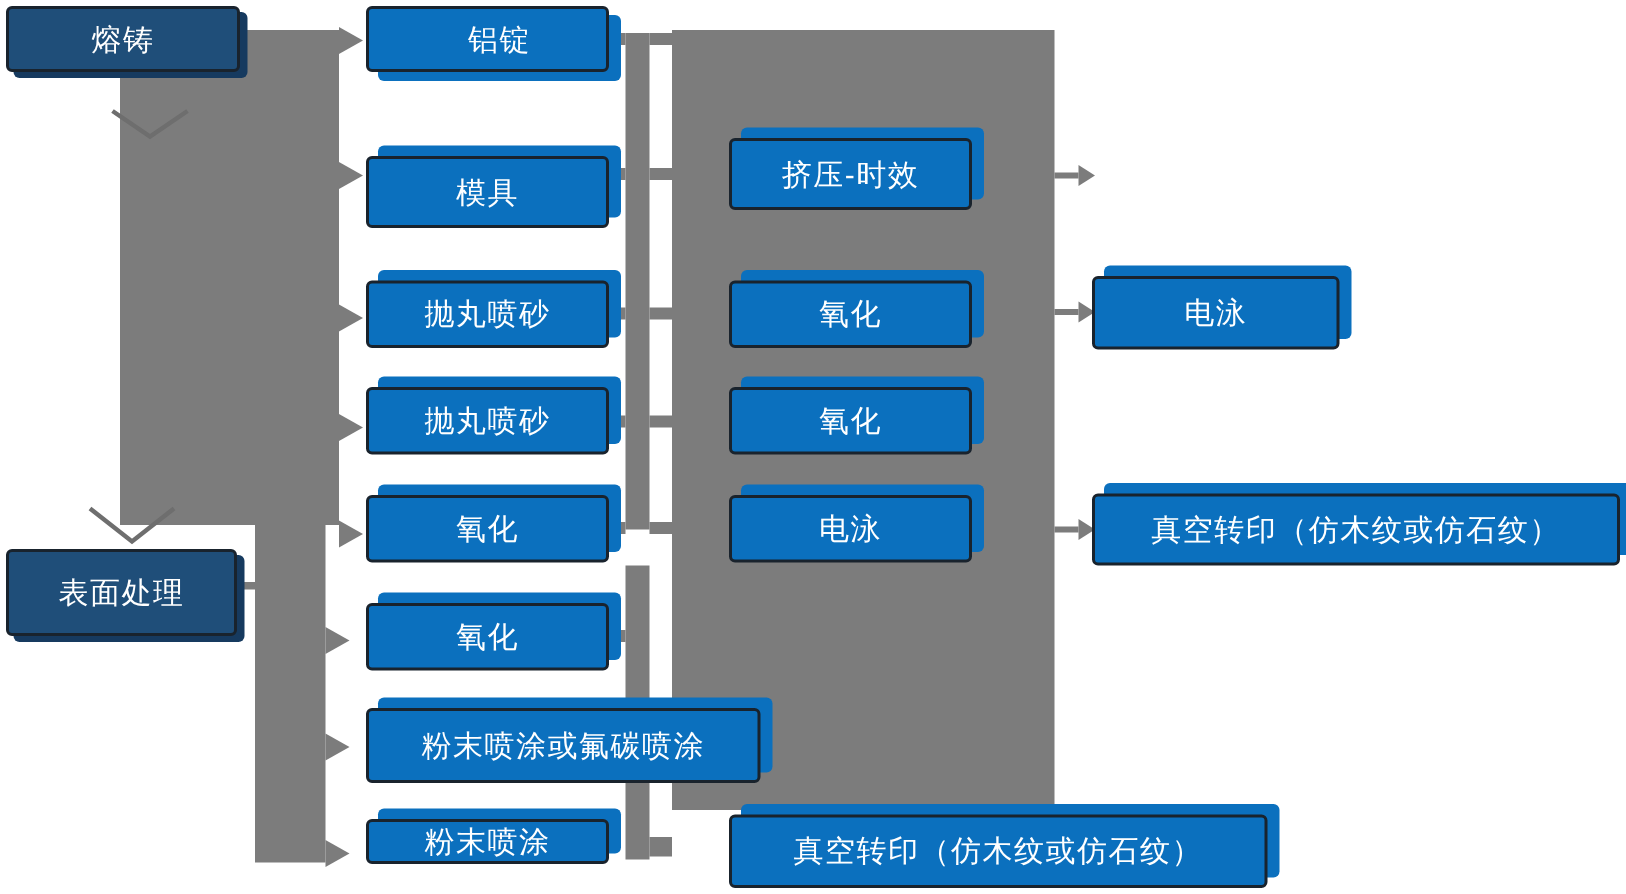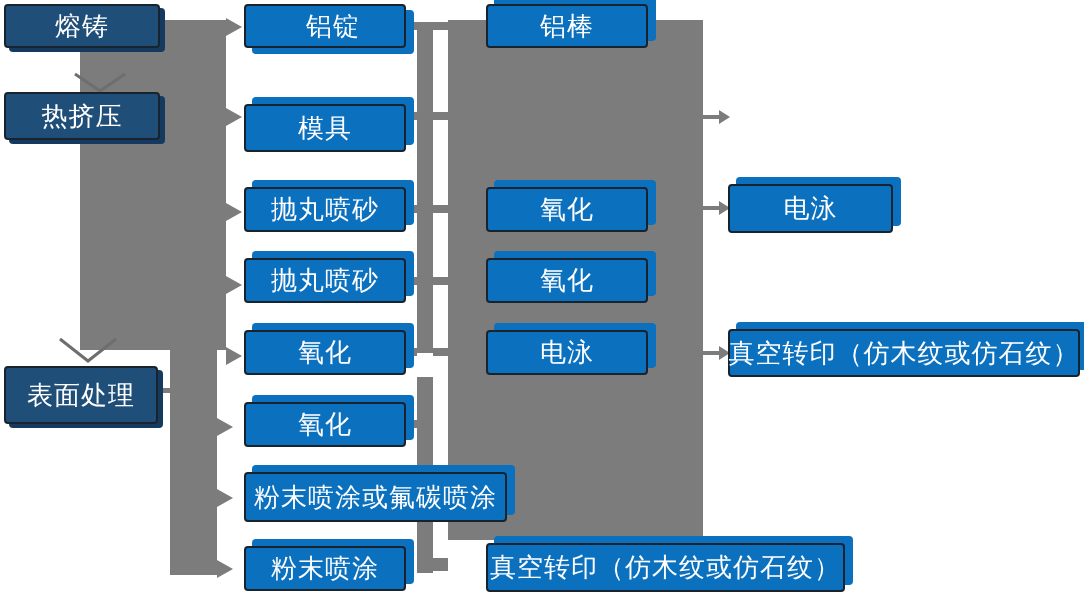--- a/index.html
+++ b/index.html
@@ -11,21 +11,21 @@
   #canvas{position:absolute;inset:0;width:1084px;height:596px;}
   .conn{position:absolute;background:var(--connector);}
   .tri{position:absolute;width:0;height:0;border-style:solid;border-color:transparent;}
   .tri-right{border-top-width:9px;border-bottom-width:9px;border-right-width:0;
              border-left-width:16px;border-left-color:var(--connector);}
   .tri-right.small{border-top-width:7px;border-bottom-width:7px;border-left-width:11px;}
   .chevron{position:absolute;overflow:visible;}
   .chevron polyline{fill:none;stroke:var(--chevron);stroke-width:3;}
   .node{
     position:absolute;display:flex;align-items:center;justify-content:center;
-    box-sizing:border-box;color:var(--text);font-size:26px;font-weight:500;
+    box-sizing:border-box;color:var(--text);font-size:20px;font-weight:500;
     letter-spacing:1px;border:2px solid var(--border);border-radius:4px;
     white-space:nowrap;
   }
   .node.step{background:var(--step-fill);box-shadow:8px -7px 0 0 var(--step-shadow);}
   .node.step.shadow-down{box-shadow:8px 6px 0 0 var(--step-shadow);padding-left:16px;}
   .node.stage{background:var(--stage-fill);box-shadow:5px 4px 0 0 var(--stage-shadow);}
 </style>
 </head>
 <body>
 
@@ -62,30 +62,29 @@
     <div class="tri tri-right small" style="left: 719px; top: 110px;"></div>
     <div class="tri tri-right small" style="left: 719px; top: 201px;"></div>
     <div class="tri tri-right small" style="left: 719px; top: 346px;"></div>
     <svg class="chevron" width="1084" height="596" style="left: 0px; top: 0px; pointer-events: none;">
       <polyline points="75,74 100,91 125,74"></polyline>
     </svg>
     <svg class="chevron" width="1084" height="596" style="left: 0px; top: 0px; pointer-events: none;">
       <polyline points="60,339 88,361 116,339"></polyline>
     </svg>
     <div class="node stage" style="left: 4px; top: 4px; width: 156px; height: 44px;">熔铸</div>
-    <div class="node stage" style="left: 4px; top: 92px; width: 156px; height: 48px;">热挤压</div>
     <div class="node stage" style="left: 4px; top: 366px; width: 154px; height: 58px;">表面处理</div>
     <div class="node step shadow-down" style="left: 244px; top: 4px; width: 162px; height: 44px;">铝锭</div>
     <div class="node step" style="left: 244px; top: 104px; width: 162px; height: 48px;">模具</div>
     <div class="node step" style="left: 244px; top: 187px; width: 162px; height: 45px;">抛丸喷砂</div>
     <div class="node step" style="left: 244px; top: 258px; width: 162px; height: 45px;">抛丸喷砂</div>
     <div class="node step" style="left: 244px; top: 330px; width: 162px; height: 45px;">氧化</div>
     <div class="node step" style="left: 244px; top: 402px; width: 162px; height: 45px;">氧化</div>
     <div class="node step" style="left: 244px; top: 472px; width: 263px; height: 50px;">粉末喷涂或氟碳喷涂</div>
-    <div class="node step" style="left: 244px; top: 546px; width: 162px; height: 45px;">粉末喷涂</div>
-    <div class="node step" style="left: 486px; top: 4px; width: 162px; height: 44px;">铝棒</div>
+    <div class="node step" style="left: 244px; top: 546px; width: 162px; height: 30px;">粉末喷涂</div>
+    <div class="node step" style="left: 486px; top: 92px; width: 162px; height: 48px;">挤压-时效</div>
     <div class="node step" style="left: 486px; top: 187px; width: 162px; height: 45px;">氧化</div>
     <div class="node step" style="left: 486px; top: 258px; width: 162px; height: 45px;">氧化</div>
     <div class="node step" style="left: 486px; top: 330px; width: 162px; height: 45px;">电泳</div>
     <div class="node step" style="left: 486px; top: 543px; width: 359px; height: 49px;">真空转印（仿木纹或仿石纹）</div>
     <div class="node step" style="left: 728px; top: 184px; width: 165px; height: 49px;">电泳</div>
     <div class="node step" style="left: 728px; top: 329px; width: 352px; height: 48px;">真空转印（仿木纹或仿石纹）</div>
   </div>
 
 </body></html>

